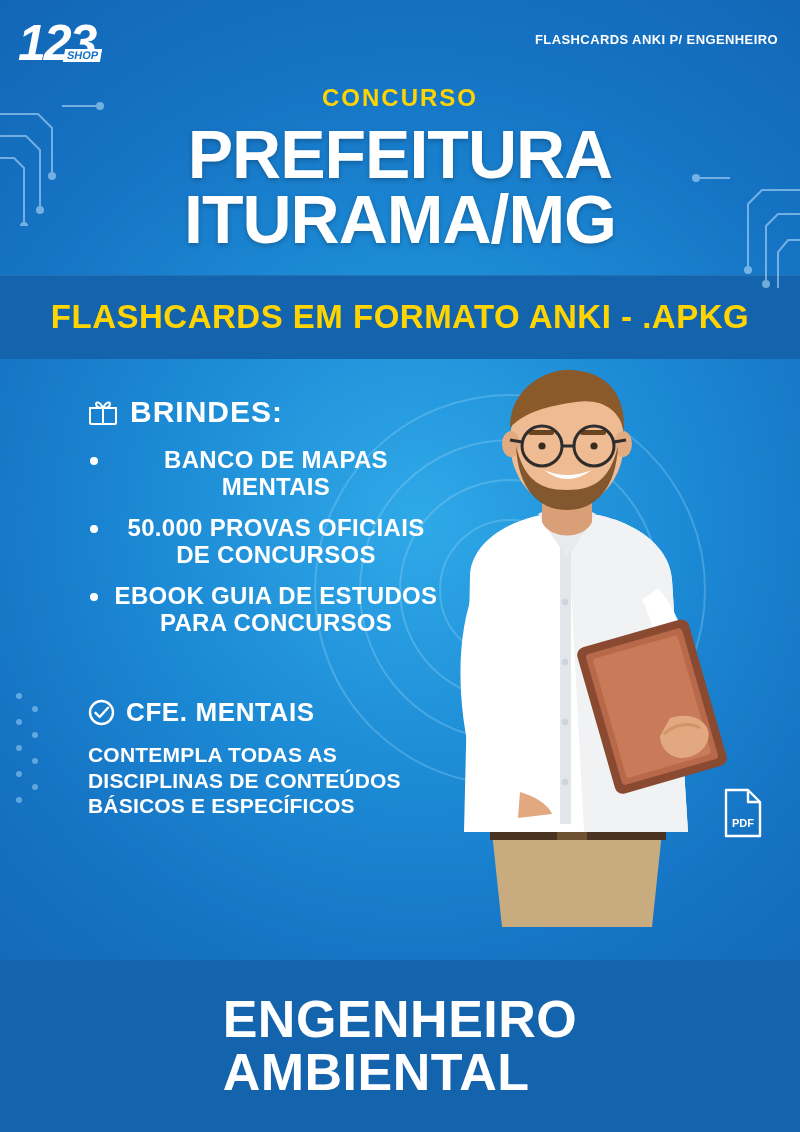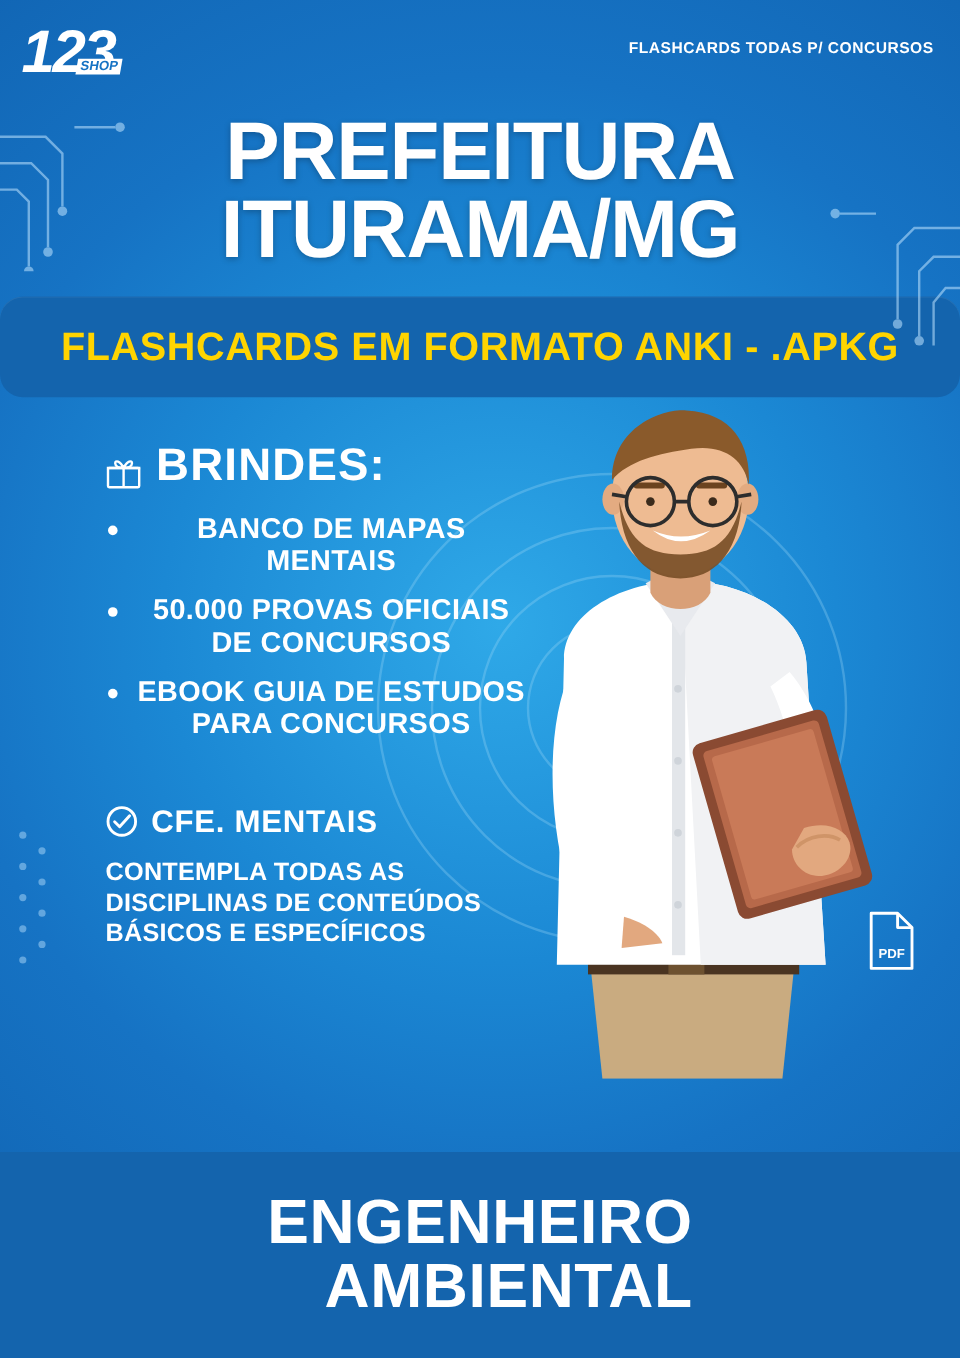--- a/index.html
+++ b/index.html
@@ -86,41 +86,40 @@
 
   
   .format-bar {
     margin-top:24px;
     height:84px;
     background:#1464ad;
     display:flex;
     align-items:center;
     justify-content:center;
     box-shadow:inset 0 1px 0 rgba(255,255,255,.08);
-    border-radius:19px;
   }
   .format-bar .txt {
     color:#ffd400;
     font-size:33px;
     font-weight:bold;
     letter-spacing:.5px;
   }
 
   
   .middle { position:relative; height:560px; }
 
   .gifts {
     position:absolute;
     left:88px; top:36px;
     width:350px;
   }
   .gifts-head {
     display:flex; align-items:center; gap:12px;
     color:#ffffff;
-    font-size:38px;
+    font-size:30px;
     font-weight:bold;
     letter-spacing:1px;
     margin-bottom:18px;
   }
   .gift-icon { width:30px; height:28px; display:block; }
 
   ul.gift-list { list-style:none; }
   ul.gift-list li {
     position:relative;
     color:#ffffff;
@@ -171,21 +170,21 @@
 
   
   .footer {
     position:absolute;
     left:0; right:0; bottom:0;
     height:172px;
     background:#1464ad;
     display:flex;
     align-items:center;
     justify-content:center;
-    text-align:right;
+    text-align:left;
   }
   .footer .role {
     color:#ffffff;
     font-size:52px;
     font-weight:bold;
     line-height:1.02;
     letter-spacing:.5px;
   }
   .footer .role .l2 { display:block; }
 </style>
@@ -262,24 +261,25 @@
       <circle cx="210" cy="210" r="150"></circle>
       <circle cx="210" cy="210" r="195"></circle>
     </svg>
   </div>
 
   <div class="header">
     <div class="logo">
       <span>123</span>
       <span class="shop">SHOP</span>
     </div>
-    <div class="tagline">FLASHCARDS TODAS P/ CONCURSOS</div>
+    <div class="tagline">FLASHCARDS ANKI P/ ENGENHEIRO</div>
   </div>
 
   <div class="title-block">
+    <div class="kicker">CONCURSO</div>
     <div class="title">
       <span>PREFEITURA</span>
       <span class="line2">ITURAMA/MG</span>
     </div>
   </div>
 
   <div class="format-bar">
     <div class="txt">FLASHCARDS EM FORMATO ANKI - .APKG</div>
   </div>
 

